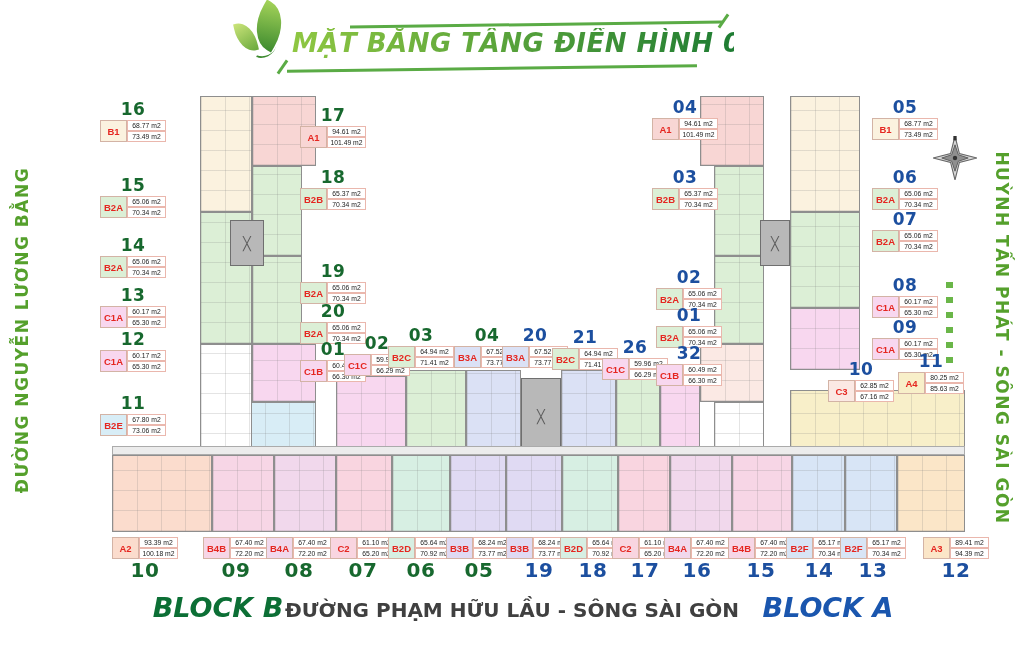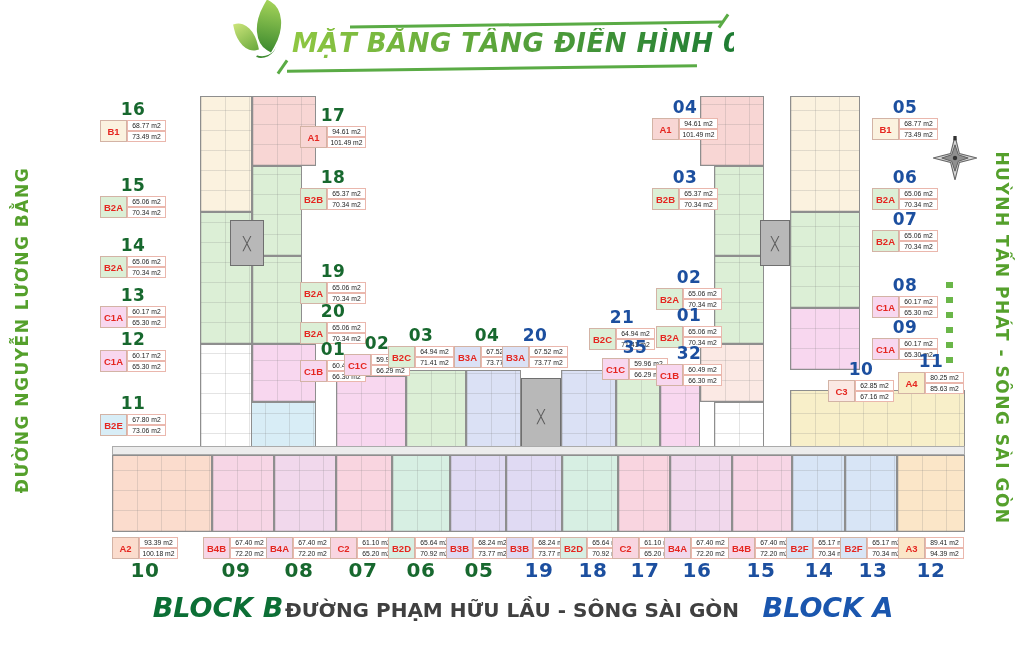--- a/index.html
+++ b/index.html
@@ -277,32 +277,32 @@
     <div class="unit-label" style="left: 502px; top: 326px;">
       <div class="unit-num blue">20</div>
       <div class="label-box">
         <span class="unit-type" style="background:#dbe1f5">B3A</span>
         <span class="areas">
           <span class="area">67.52 m2</span>
           <span class="area">73.77 m2</span>
         </span>
       </div>
     </div>
-    <div class="unit-label" style="left: 552px; top: 308px; margin-left: 37px;">
+    <div class="unit-label" style="left: 552px; top: 328px;">
       <div class="unit-num blue">21</div>
       <div class="label-box">
         <span class="unit-type" style="background:#dcefd6">B2C</span>
         <span class="areas">
           <span class="area">64.94 m2</span>
           <span class="area">71.41 m2</span>
         </span>
       </div>
     </div>
     <div class="unit-label" style="left: 602px; top: 338px;">
-      <div class="unit-num blue">35</div>
+      <div class="unit-num blue">26</div>
       <div class="label-box">
         <span class="unit-type" style="background:#f8d7ef">C1C</span>
         <span class="areas">
           <span class="area">59.96 m2</span>
           <span class="area">66.29 m2</span>
         </span>
       </div>
     </div>
     <div class="unit-label" style="left: 656px; top: 268px;">
       <div class="unit-num blue">02</div>
@@ -547,21 +547,21 @@
     <div class="unit-label num-bottom" style="left: 840px; top: 536px;">
       <div class="label-box">
         <span class="unit-type" style="background:#d8e5f6">B2F</span>
         <span class="areas">
           <span class="area">65.17 m2</span>
           <span class="area">70.34 m2</span>
         </span>
       </div>
       <div class="unit-num blue">13</div>
     </div>
-    <div class="unit-label num-bottom" style="left: 898px; top: 536px;">
+    <div class="unit-label num-bottom" style="left: 923px; top: 536px;">
       <div class="label-box">
         <span class="unit-type" style="background:#fbe6c8">A3</span>
         <span class="areas">
           <span class="area">89.41 m2</span>
           <span class="area">94.39 m2</span>
         </span>
       </div>
       <div class="unit-num blue">12</div>
     </div>
   </div>

